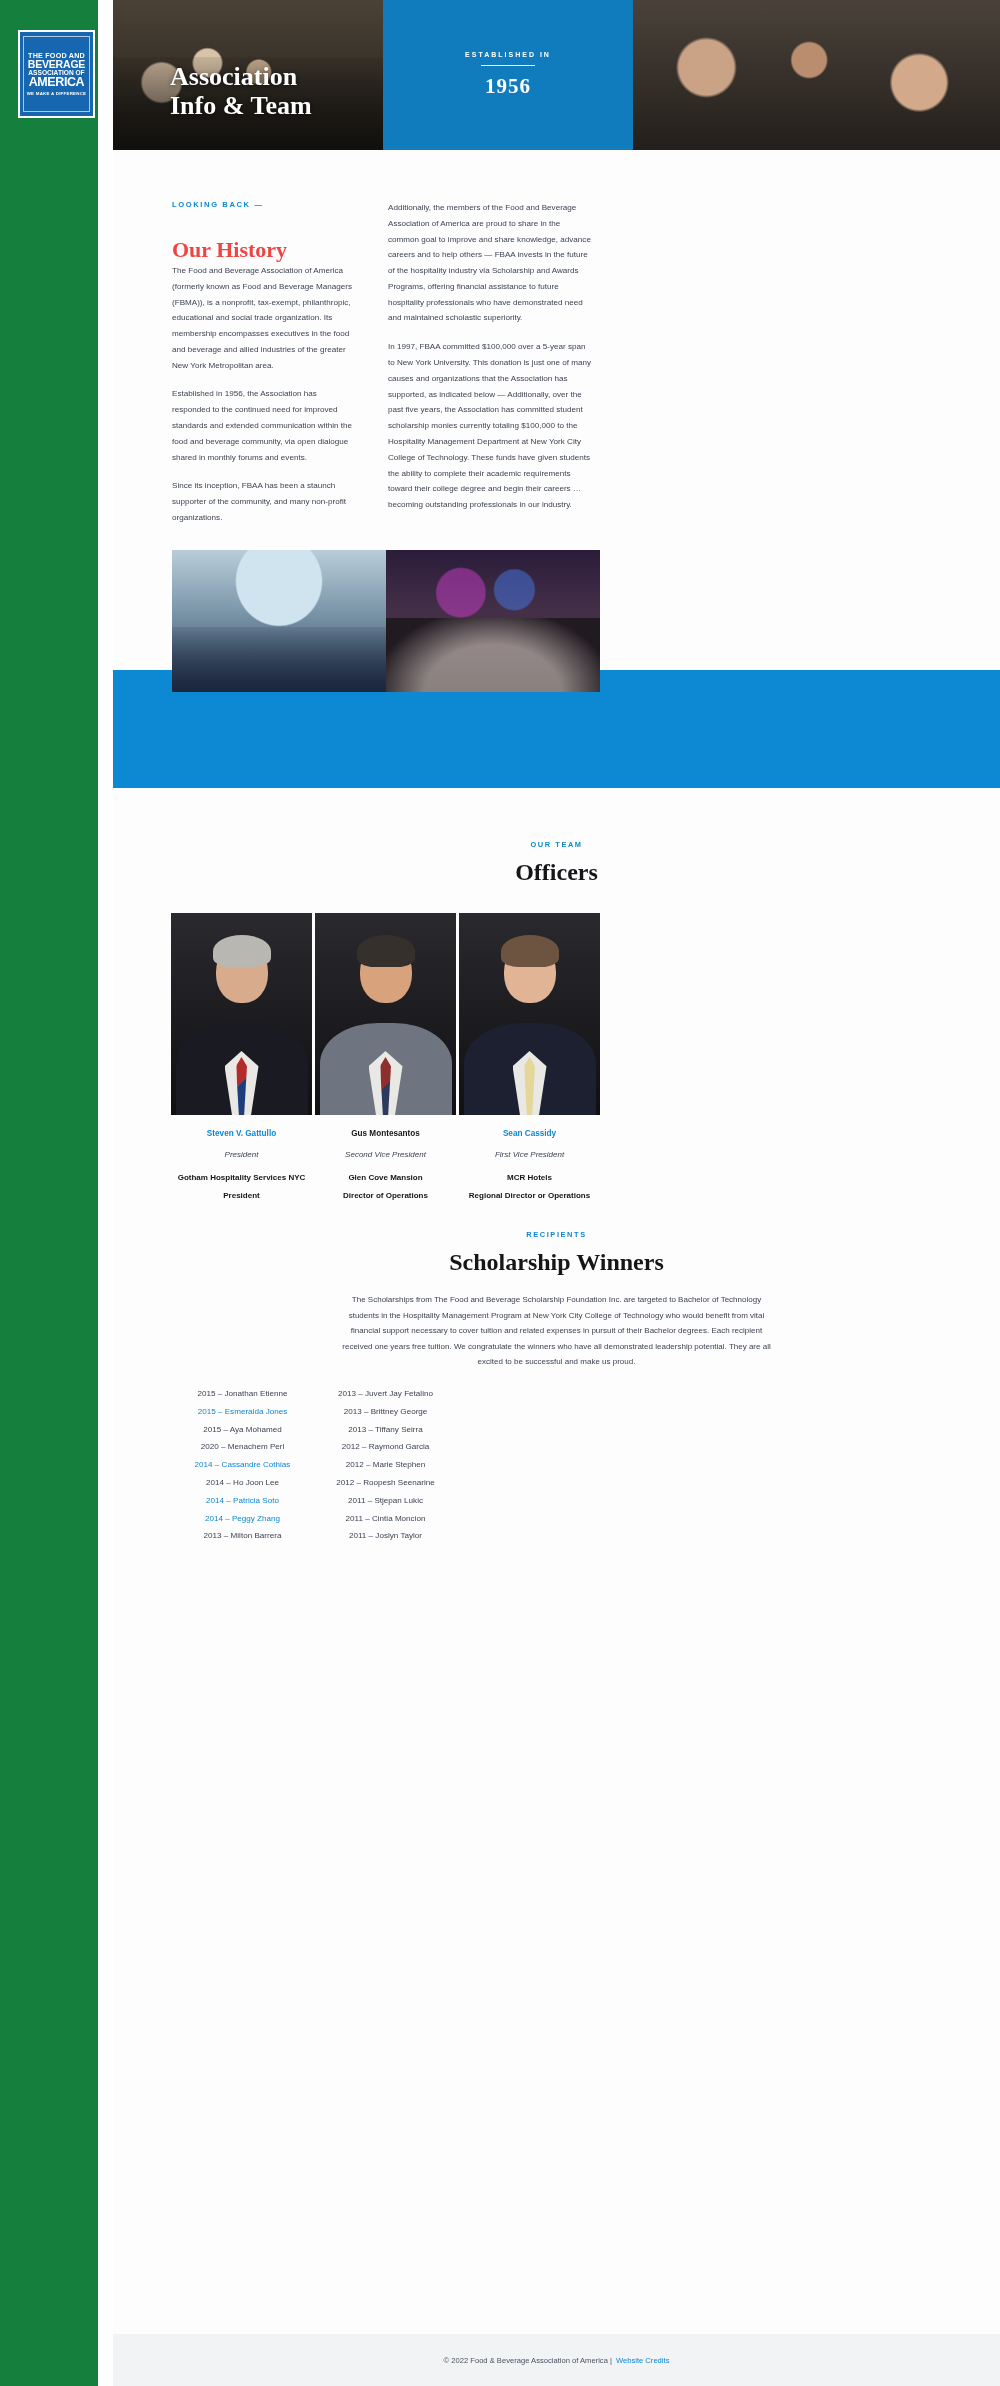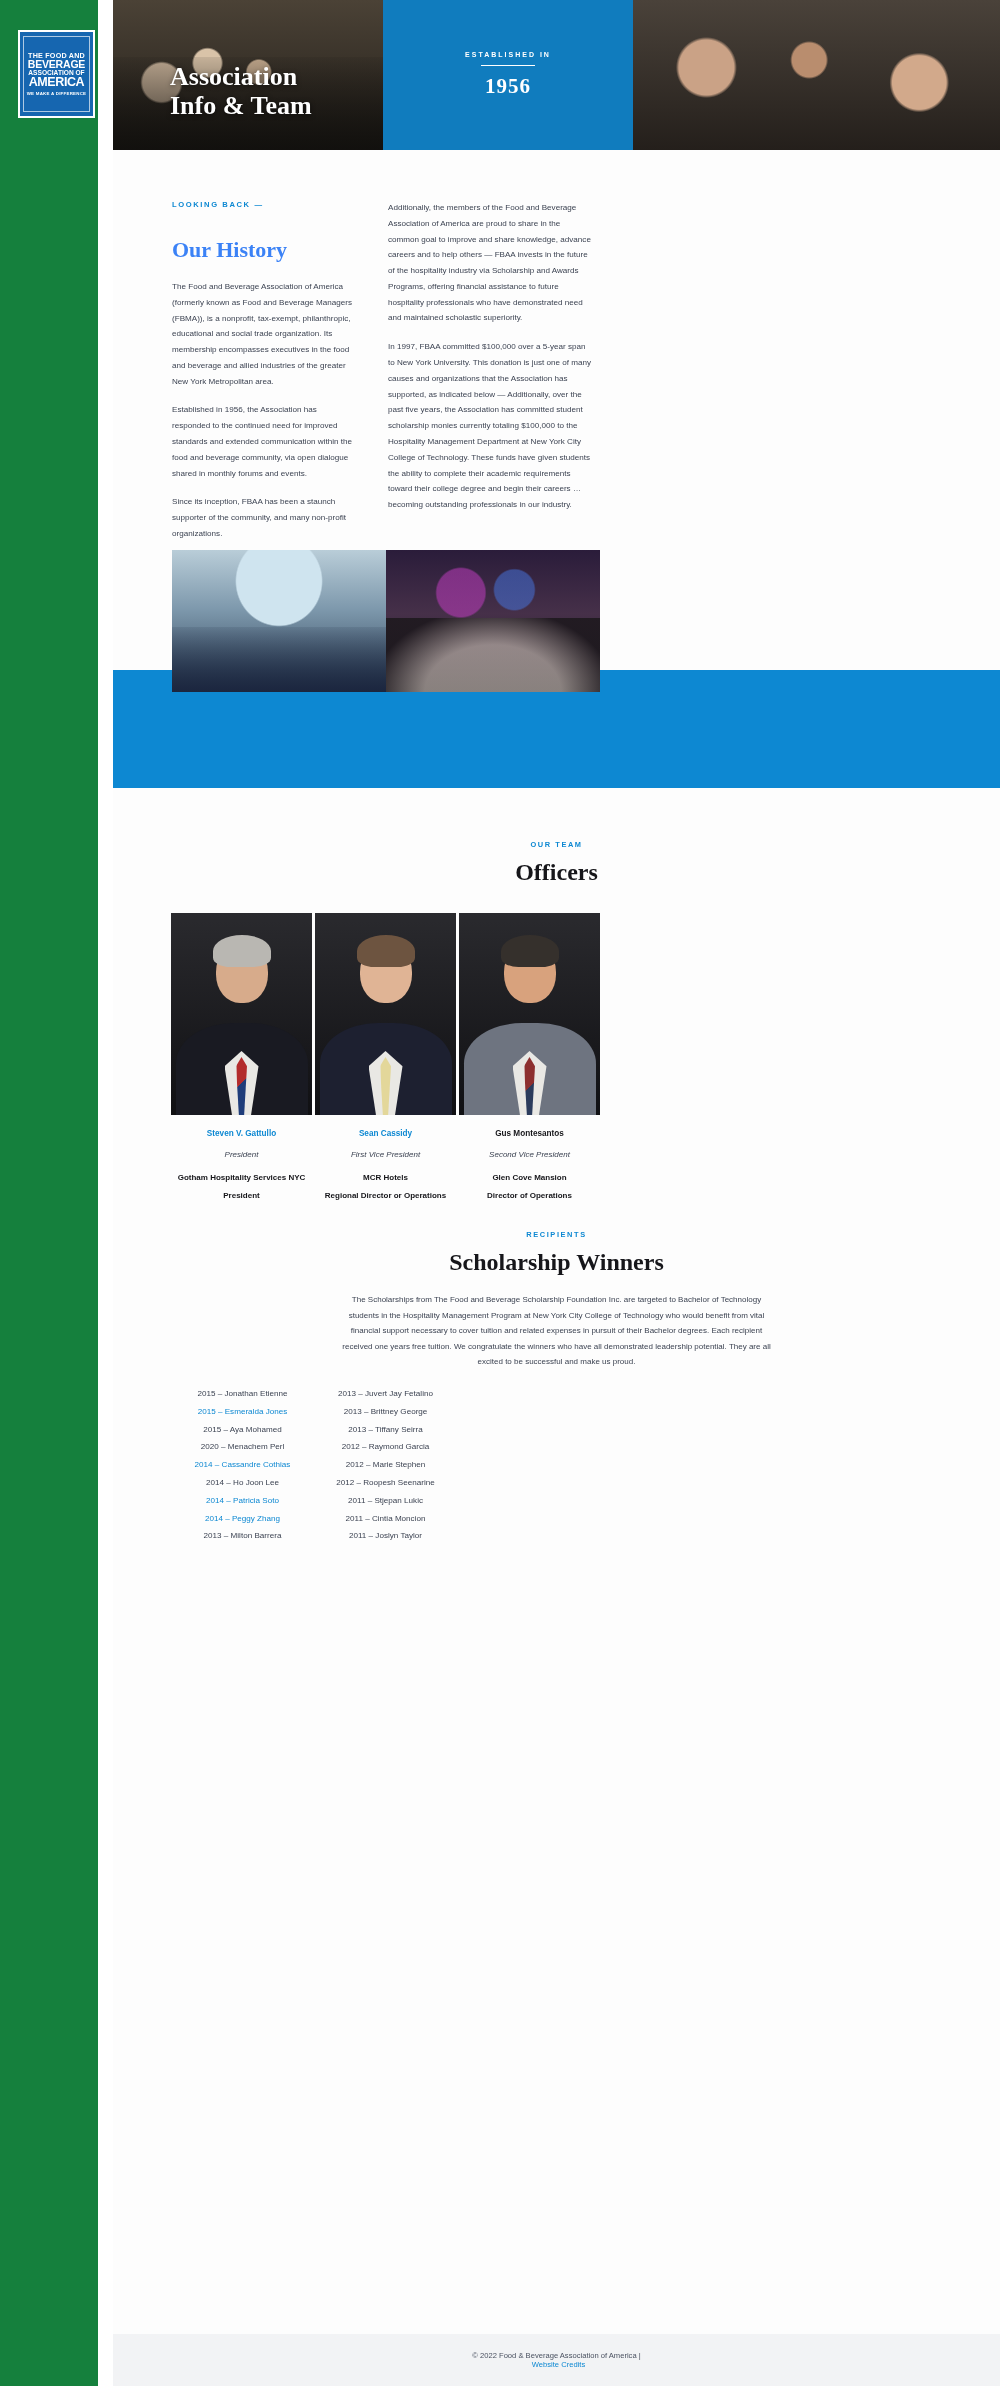--- a/index.html
+++ b/index.html
@@ -115,22 +115,21 @@
   
   .history { position: absolute; left: 0; top: 50px; width: 887px; }
   .col-left { position: absolute; left: 59px; top: 0; width: 185px; }
   .col-right { position: absolute; left: 275px; top: 0; width: 205px; }
   .eyebrow {
     color: #0d88d2; font-size: 7.6px; font-weight: bold;
     letter-spacing: 1.6px; margin-bottom: 28px;
   }
   .sec-title {
     font-family: "Liberation Serif", serif;
-    font-size: 22px; font-weight: bold; color: #3b82f6;
-    margin-bottom: 16px;
+    font-size: 22px; font-weight: bold; color: #ef4444;
   }
   .body-p {
     font-size: 8.1px; line-height: 1.95; color: #3c4352;
     margin-bottom: 13px;
   }
 
   
   .photo-strip { position: absolute; left: 59px; top: 400px; width: 428px; height: 142px; }
   .ph { position: absolute; top: 0; height: 142px; overflow: hidden; }
   .ph1 {
@@ -222,21 +221,21 @@
   .wcol li {
     list-style: none; font-size: 8.1px; line-height: 2.2; color: #3c4352;
   }
   .wcol li.link { color: #0d88d2; }
 
   
   .footer {
     position: absolute; left: 0; bottom: 0; width: 887px; height: 52px;
     background: #f2f3f5;
     display: flex; align-items: center; justify-content: center;
-    font-size: 7.6px; color: #4a5160; flex-direction: column;
+    font-size: 7.6px; color: #4a5160;
   }
   .footer a { color: #0d88d2; text-decoration: none; }
 </style>
 </head>
 <body>
 
 <div class="sidebar">
   <div class="logo-box">
     <div class="logo-inner">
       <div class="logo-l1">THE FOOD AND</div>
@@ -301,44 +300,44 @@
           <div class="hair" style="background:#b9b7b2"></div>
         </div>
         <div class="card-name">Steven V. Gattullo</div>
         <div class="card-role">President</div>
         <div class="card-org">Gotham Hospitality Services NYC</div>
         <div class="card-pos">President</div>
       </div>
 
       <div class="card">
         <div class="card-photo">
+          <div class="suit" style="background:#6e7480"></div>
+          <div class="shirt"></div>
+          <div class="tie" style="background:linear-gradient(135deg,#8d2f2f 0 50%,#2b3b5c 50% 100%)"></div>
+          <div class="face" style="background:#d8a27d"></div>
+          <div class="hair" style="background:#35302c"></div>
+        </div>
+        <div class="card-name dark">Gus Montesantos</div>
+        <div class="card-role">Second Vice President</div>
+        <div class="card-org">Glen Cove Mansion</div>
+        <div class="card-pos">Director of Operations</div>
+      </div>
+
+      <div class="card">
+        <div class="card-photo">
           <div class="suit" style="background:#1d2030"></div>
           <div class="shirt"></div>
           <div class="tie" style="background:#e3d79a"></div>
           <div class="face" style="background:#e0b495"></div>
           <div class="hair" style="background:#6d5440"></div>
         </div>
         <div class="card-name">Sean Cassidy</div>
         <div class="card-role">First Vice President</div>
         <div class="card-org">MCR Hotels</div>
         <div class="card-pos">Regional Director or Operations</div>
-      </div>
-
-      <div class="card">
-        <div class="card-photo">
-          <div class="suit" style="background:#6e7480"></div>
-          <div class="shirt"></div>
-          <div class="tie" style="background:linear-gradient(135deg,#8d2f2f 0 50%,#2b3b5c 50% 100%)"></div>
-          <div class="face" style="background:#d8a27d"></div>
-          <div class="hair" style="background:#35302c"></div>
-        </div>
-        <div class="card-name dark">Gus Montesantos</div>
-        <div class="card-role">Second Vice President</div>
-        <div class="card-org">Glen Cove Mansion</div>
-        <div class="card-pos">Director of Operations</div>
       </div>
 
     </div>
   </section>
 
   <section class="scholar">
     <div class="center-eyebrow">RECIPIENTS</div>
     <h2 class="center-title">Scholarship Winners</h2>
     <p class="scholar-body">The Scholarships from The Food and Beverage Scholarship Foundation Inc. are targeted to Bachelor of Technology students in the Hospitality Management Program at New York City College of Technology who would benefit from vital financial support necessary to cover tuition and related expenses in pursuit of their Bachelor degrees.  Each recipient received one years free tuition. We congratulate the winners who have all demonstrated leadership potential. They are all excited to be successful and make us proud.</p>
 

